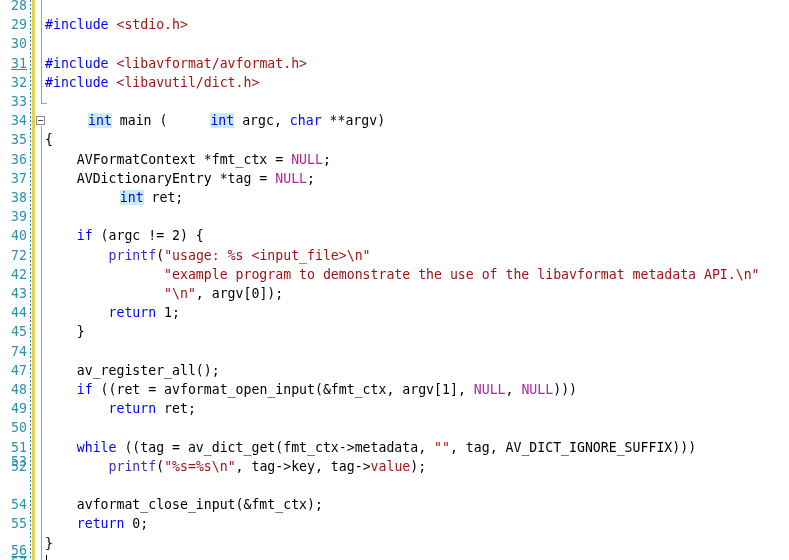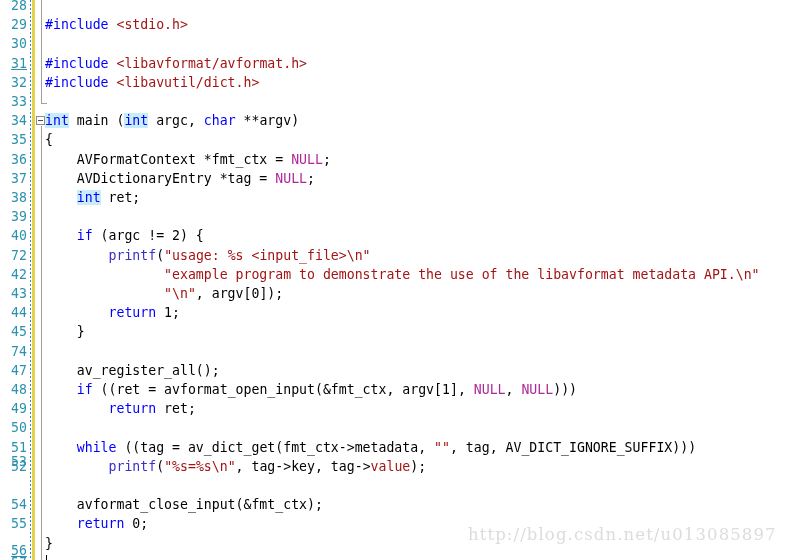--- a/index.html
+++ b/index.html
@@ -63,21 +63,21 @@
     text-decoration:underline;
   }
   .cl{
     position:absolute;left:0;height:19.2px;line-height:19.2px;white-space:pre;
     font-family:"DejaVu Sans Mono","Liberation Mono",monospace;
     font-size:13.2px;color:#000000;
   }
 
   
   .kw   {color:#0000ff;}              
-  .kwhl {color:#0000ff;background:#c8ecfa;} 
+  .kwhl {color:#0000ff;background:#c8ecfa;margin-left:43px;} 
   .pp   {color:#0000ff;}              
   .str  {color:#a31515;}              
   .mac  {color:#b0289a;}              
   .fn   {color:#3a30c8;}              
   .pln  {color:#000000;}
 
   
   #caret{
     position:absolute;width:1px;background:#000000;height:16px;z-index:6;
   }
@@ -134,14 +134,13 @@
       <div class="foldline" style="top: 0px; height: 103px;"></div>
       <div class="foldend" style="top: 103px;"></div>
       <div class="foldbox" style="top: 116.2px;"></div>
       <div class="foldline" style="top: 126.2px; height: 435.6px;"></div>
     </div>
 
   <div id="codearea"><div class="cl" style="top: -4px;">&nbsp;</div><div class="cl" style="top: 15.2px;"><span class="pp">#include </span><span class="str">&lt;stdio.h&gt;</span></div><div class="cl" style="top: 34.4px;">&nbsp;</div><div class="cl" style="top: 53.6px;"><span class="pp">#include </span><span class="str">&lt;libavformat/avformat.h&gt;</span></div><div class="cl" style="top: 72.8px;"><span class="pp">#include </span><span class="str">&lt;libavutil/dict.h&gt;</span></div><div class="cl" style="top: 92px;">&nbsp;</div><div class="cl" style="top: 111.2px;"><span class="kwhl">int</span><span class="pln"> main (</span><span class="kwhl">int</span><span class="pln"> argc, </span><span class="kw">char</span><span class="pln"> **argv)</span></div><div class="cl" style="top: 130.4px;"><span class="pln">{</span></div><div class="cl" style="top: 149.6px;"><span class="pln">    AVFormatContext *fmt_ctx = </span><span class="mac">NULL</span><span class="pln">;</span></div><div class="cl" style="top: 168.8px;"><span class="pln">    AVDictionaryEntry *tag = </span><span class="mac">NULL</span><span class="pln">;</span></div><div class="cl" style="top: 188px;"><span class="pln">    </span><span class="kwhl">int</span><span class="pln"> ret;</span></div><div class="cl" style="top: 207.2px;">&nbsp;</div><div class="cl" style="top: 226.4px;"><span class="pln">    </span><span class="kw">if</span><span class="pln"> (argc != 2) {</span></div><div class="cl" style="top: 245.6px;"><span class="pln">        </span><span class="fn">printf</span><span class="pln">(</span><span class="str">"usage: %s &lt;input_file&gt;\n"</span></div><div class="cl" style="top: 264.8px;"><span class="pln">               </span><span class="str">"example program to demonstrate the use of the libavformat metadata API.\n"</span></div><div class="cl" style="top: 284px;"><span class="pln">               </span><span class="str">"\n"</span><span class="pln">, argv[0]);</span></div><div class="cl" style="top: 303.2px;"><span class="pln">        </span><span class="kw">return</span><span class="pln"> 1;</span></div><div class="cl" style="top: 322.4px;"><span class="pln">    }</span></div><div class="cl" style="top: 341.6px;">&nbsp;</div><div class="cl" style="top: 360.8px;"><span class="pln">    av_register_all();</span></div><div class="cl" style="top: 380px;"><span class="pln">    </span><span class="kw">if</span><span class="pln"> ((ret = avformat_open_input(&amp;fmt_ctx, argv[1], </span><span class="mac">NULL</span><span class="pln">, </span><span class="mac">NULL</span><span class="pln">)))</span></div><div class="cl" style="top: 399.2px;"><span class="pln">        </span><span class="kw">return</span><span class="pln"> ret;</span></div><div class="cl" style="top: 418.4px;">&nbsp;</div><div class="cl" style="top: 437.6px;"><span class="pln">    </span><span class="kw">while</span><span class="pln"> ((tag = av_dict_get(fmt_ctx-&gt;metadata, </span><span class="str">""</span><span class="pln">, tag, AV_DICT_IGNORE_SUFFIX)))</span></div><div class="cl" style="top: 456.8px;"><span class="pln">        </span><span class="fn">printf</span><span class="pln">(</span><span class="str">"%s=%s\n"</span><span class="pln">, tag-&gt;key, tag-&gt;</span><span class="str">value</span><span class="pln">);</span></div><div class="cl" style="top: 476px;">&nbsp;</div><div class="cl" style="top: 495.2px;"><span class="pln">    avformat_close_input(&amp;fmt_ctx);</span></div><div class="cl" style="top: 514.4px;"><span class="pln">    </span><span class="kw">return</span><span class="pln"> 0;</span></div><div class="cl" style="top: 533.6px;"><span class="pln">}</span></div><div class="cl" style="top: 552.8px;">&nbsp;</div></div>
 
   <div id="caret" style="top: 554.8px; left: 46px;"></div>
 
-  <div id="watermark" style="left: 468px; top: 525px;">http://blog.csdn.net/u013085897</div>
 </div>
 
 </body></html>

